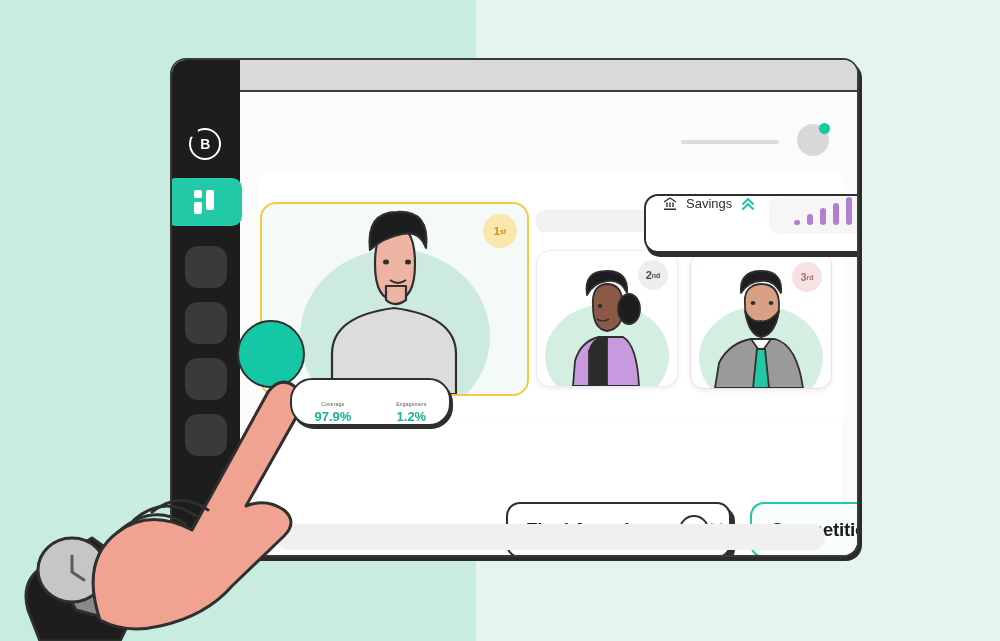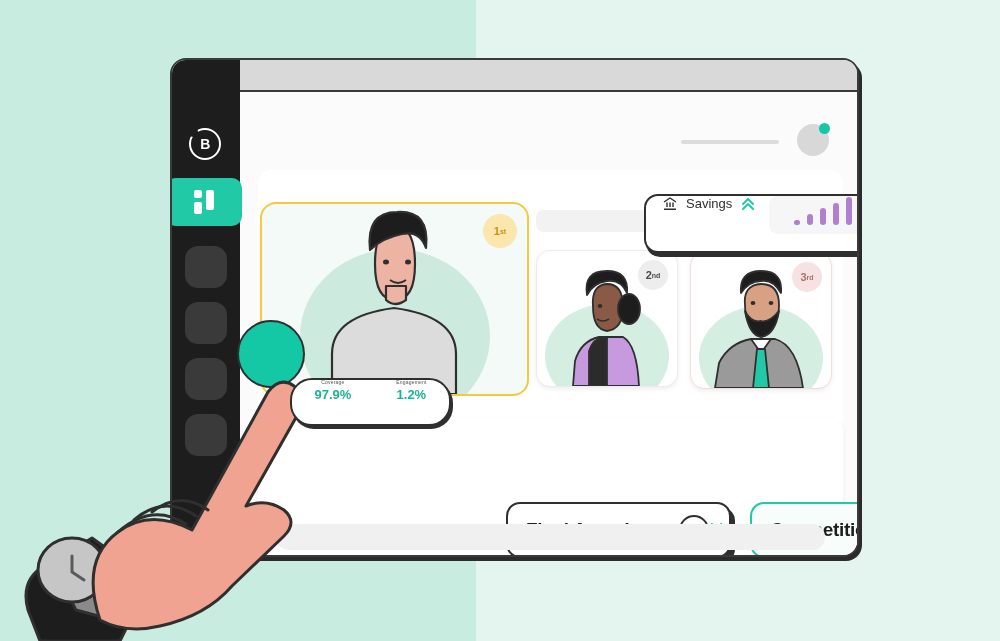--- a/index.html
+++ b/index.html
@@ -87,21 +87,21 @@
   }
   .badge sup{font-size:7px;}
   .badge-1{right:10px;top:10px;width:34px;height:34px;background:#fbe6ad;color:#c99214;}
   .badge-2{right:9px;top:9px;width:30px;height:30px;background:#ededed;color:#4a4a4a;}
   .badge-3{right:9px;top:9px;width:30px;height:30px;background:#f6e2e2;color:#b07070;}
 
   
   .stats{
     position:absolute;left:118px;top:286px;width:157px;height:44px;background:#ffffff;
     border:2px solid #2f2f2f;border-radius:22px;
-    display:flex;align-items:flex-start;justify-content:space-around;
+    display:flex;align-items:flex-end;justify-content:space-around;
     box-shadow:2px 3px 0 0 #2f2f2f;z-index:6;
   }
   .stat{text-align:center;line-height:1.1;}
   .stat .lbl{font-size:5px;color:#555;letter-spacing:.2px;}
   .stat .val{font-size:13px;font-weight:bold;color:#1ab394;margin-top:2px;}
 
   
   .runner{
     position:absolute;width:140px;height:135px;border-radius:14px;background:#ffffff;overflow:hidden;
     box-shadow:0 2px 5px rgba(0,0,0,.07);

